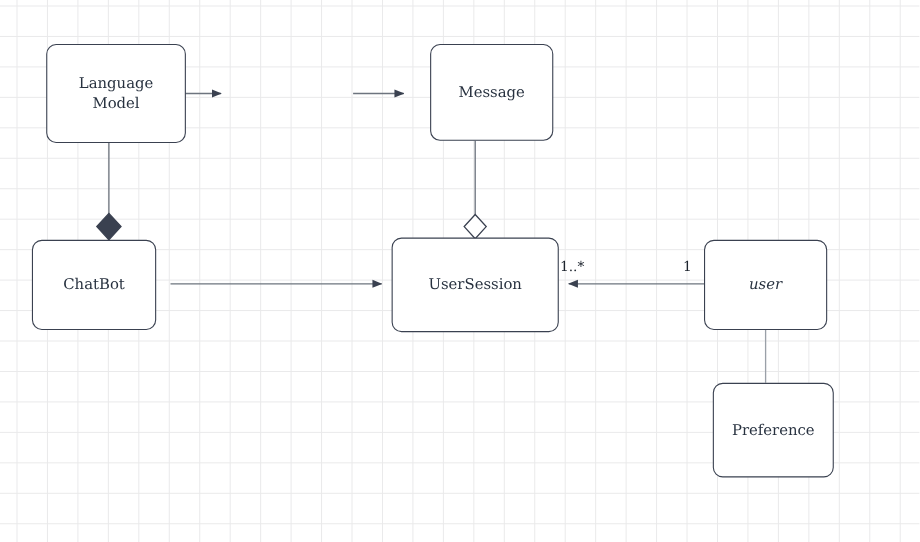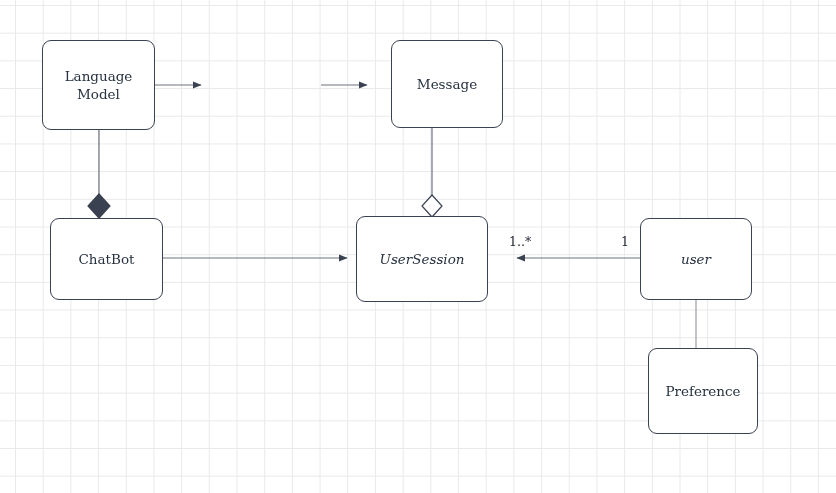--- a/index.html
+++ b/index.html
@@ -97,35 +97,35 @@
 
     <g>
       <line x1="640" y1="258" x2="517" y2="258" stroke="#6d747e" stroke-width="1.2" marker-end="url(#arrowhead)"></line>
     </g>
 
     <g>
       <line x1="696" y1="300" x2="696" y2="348" stroke="#9aa0a8" stroke-width="1.2"></line>
     </g>
   </svg>
 
-  <div class="node" style="left:42px; top:40px; width:113px; height:90px;">
+  <div class="node" style="left:42px; top:40px; width:127px; height:90px;">
     <span class="node-label">Language
 Model</span>
   </div>
 
 
   <div class="node" style="left:376px; top:40px; width:112px; height:88px;margin-left:15px;">
     <span class="node-label">Message</span>
   </div>
 
-  <div class="node" style="left:50px; top:218px; width:113px; height:82px;">
+  <div class="node" style="left:29px; top:218px; width:113px; height:82px;">
     <span class="node-label">ChatBot</span>
   </div>
 
-  <div class="node" style="left:356px; top:216px; width:132px; height:86px;font-style:italic;">
+  <div class="node" style="left:356px; top:216px; width:152px; height:86px;">
     <span class="node-label">UserSession</span>
   </div>
 
   <div class="node" style="left:640px; top:218px; width:112px; height:82px;font-style:italic;">
     <span class="node-label">user</span>
   </div>
 
   <div class="node" style="left:648px; top:348px; width:110px; height:86px;align-items:center;">
     <span class="node-label">Preference</span>
   </div>

